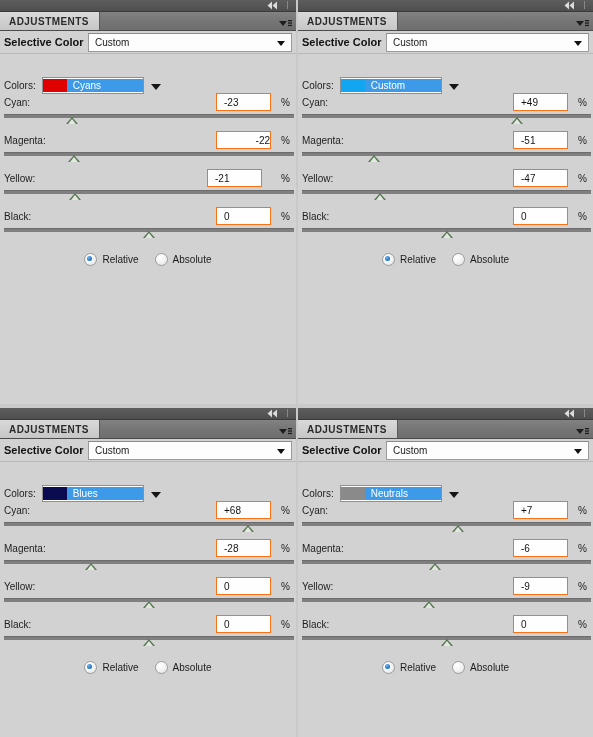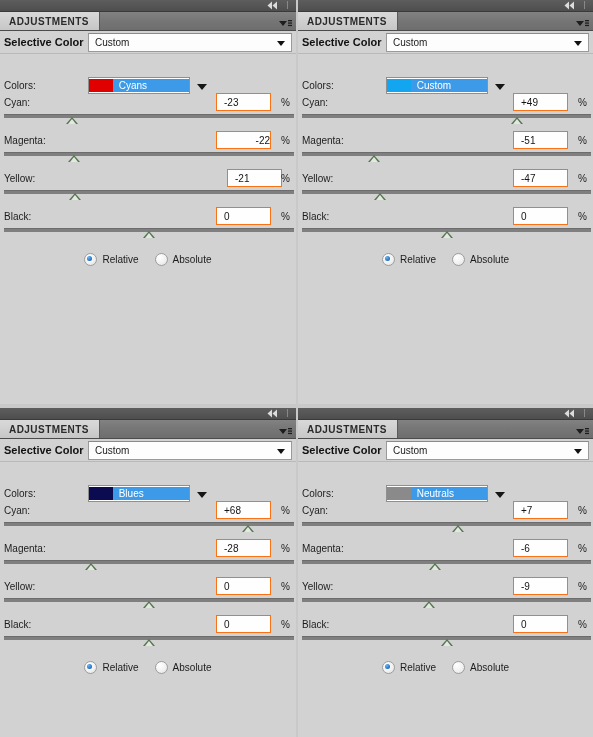--- a/index.html
+++ b/index.html
@@ -63,21 +63,21 @@
   .preset-value{font-size:10px;color:#1a1a1a;margin-left:6px;}
   .caret{
     position:absolute;right:6px;top:50%;margin-top:-2px;
     width:0;height:0;border-left:4px solid transparent;border-right:4px solid transparent;
     border-top:5px solid #111;
   }
 
   .body-area{position:relative;background:#d2d2d2;}
 
   
-  .colors-row{position:absolute;display:flex;align-items:center;gap:46px;}
+  .colors-row{position:absolute;display:flex;align-items:center;}
   .row-label{font-size:10px;color:#1c1c1c;white-space:nowrap;}
   .colors-combo{
     position:relative;width:100px;height:15px;margin-left:6px;
     background:#ffffff;border:1px solid #8f8f8f;
     display:flex;align-items:center;
   }
   .swatch{width:24px;height:13px;margin:0;flex:none;}
   .combo-hl{
     flex:1;height:13px;background:#3d9ae8;
     display:flex;align-items:center;
@@ -184,21 +184,21 @@
           <span class="sl-label">Magenta:</span>
           <div class="sl-field" style="right:25px;top:-4px;justify-content:flex-end;">
             <span class="sl-value">-22</span>
           </div>
           <span class="sl-pct" style="right:6px;top:0px;">%</span>
           <div class="track" style="top:17px;"></div>
           <div class="thumb" style="top:20px;left:calc(4px + (100% - 6px) * 0.24 - 6px);"></div>
         </div>
         <div class="slider-group" style="top:119px;height:38px;">
           <span class="sl-label">Yellow:</span>
-          <div class="sl-field" style="right:14px;top:-4px;">
+          <div class="sl-field" style="right:34px;top:-4px;">
             <span class="sl-value">-21</span>
           </div>
           <span class="sl-pct" style="right:6px;top:0px;">%</span>
           <div class="track" style="top:17px;"></div>
           <div class="thumb" style="top:20px;left:calc(4px + (100% - 6px) * 0.245 - 6px);"></div>
         </div>
         <div class="slider-group" style="top:157px;height:38px;">
           <span class="sl-label">Black:</span>
           <div class="sl-field" style="right:25px;top:-4px;">
             <span class="sl-value">0</span>

